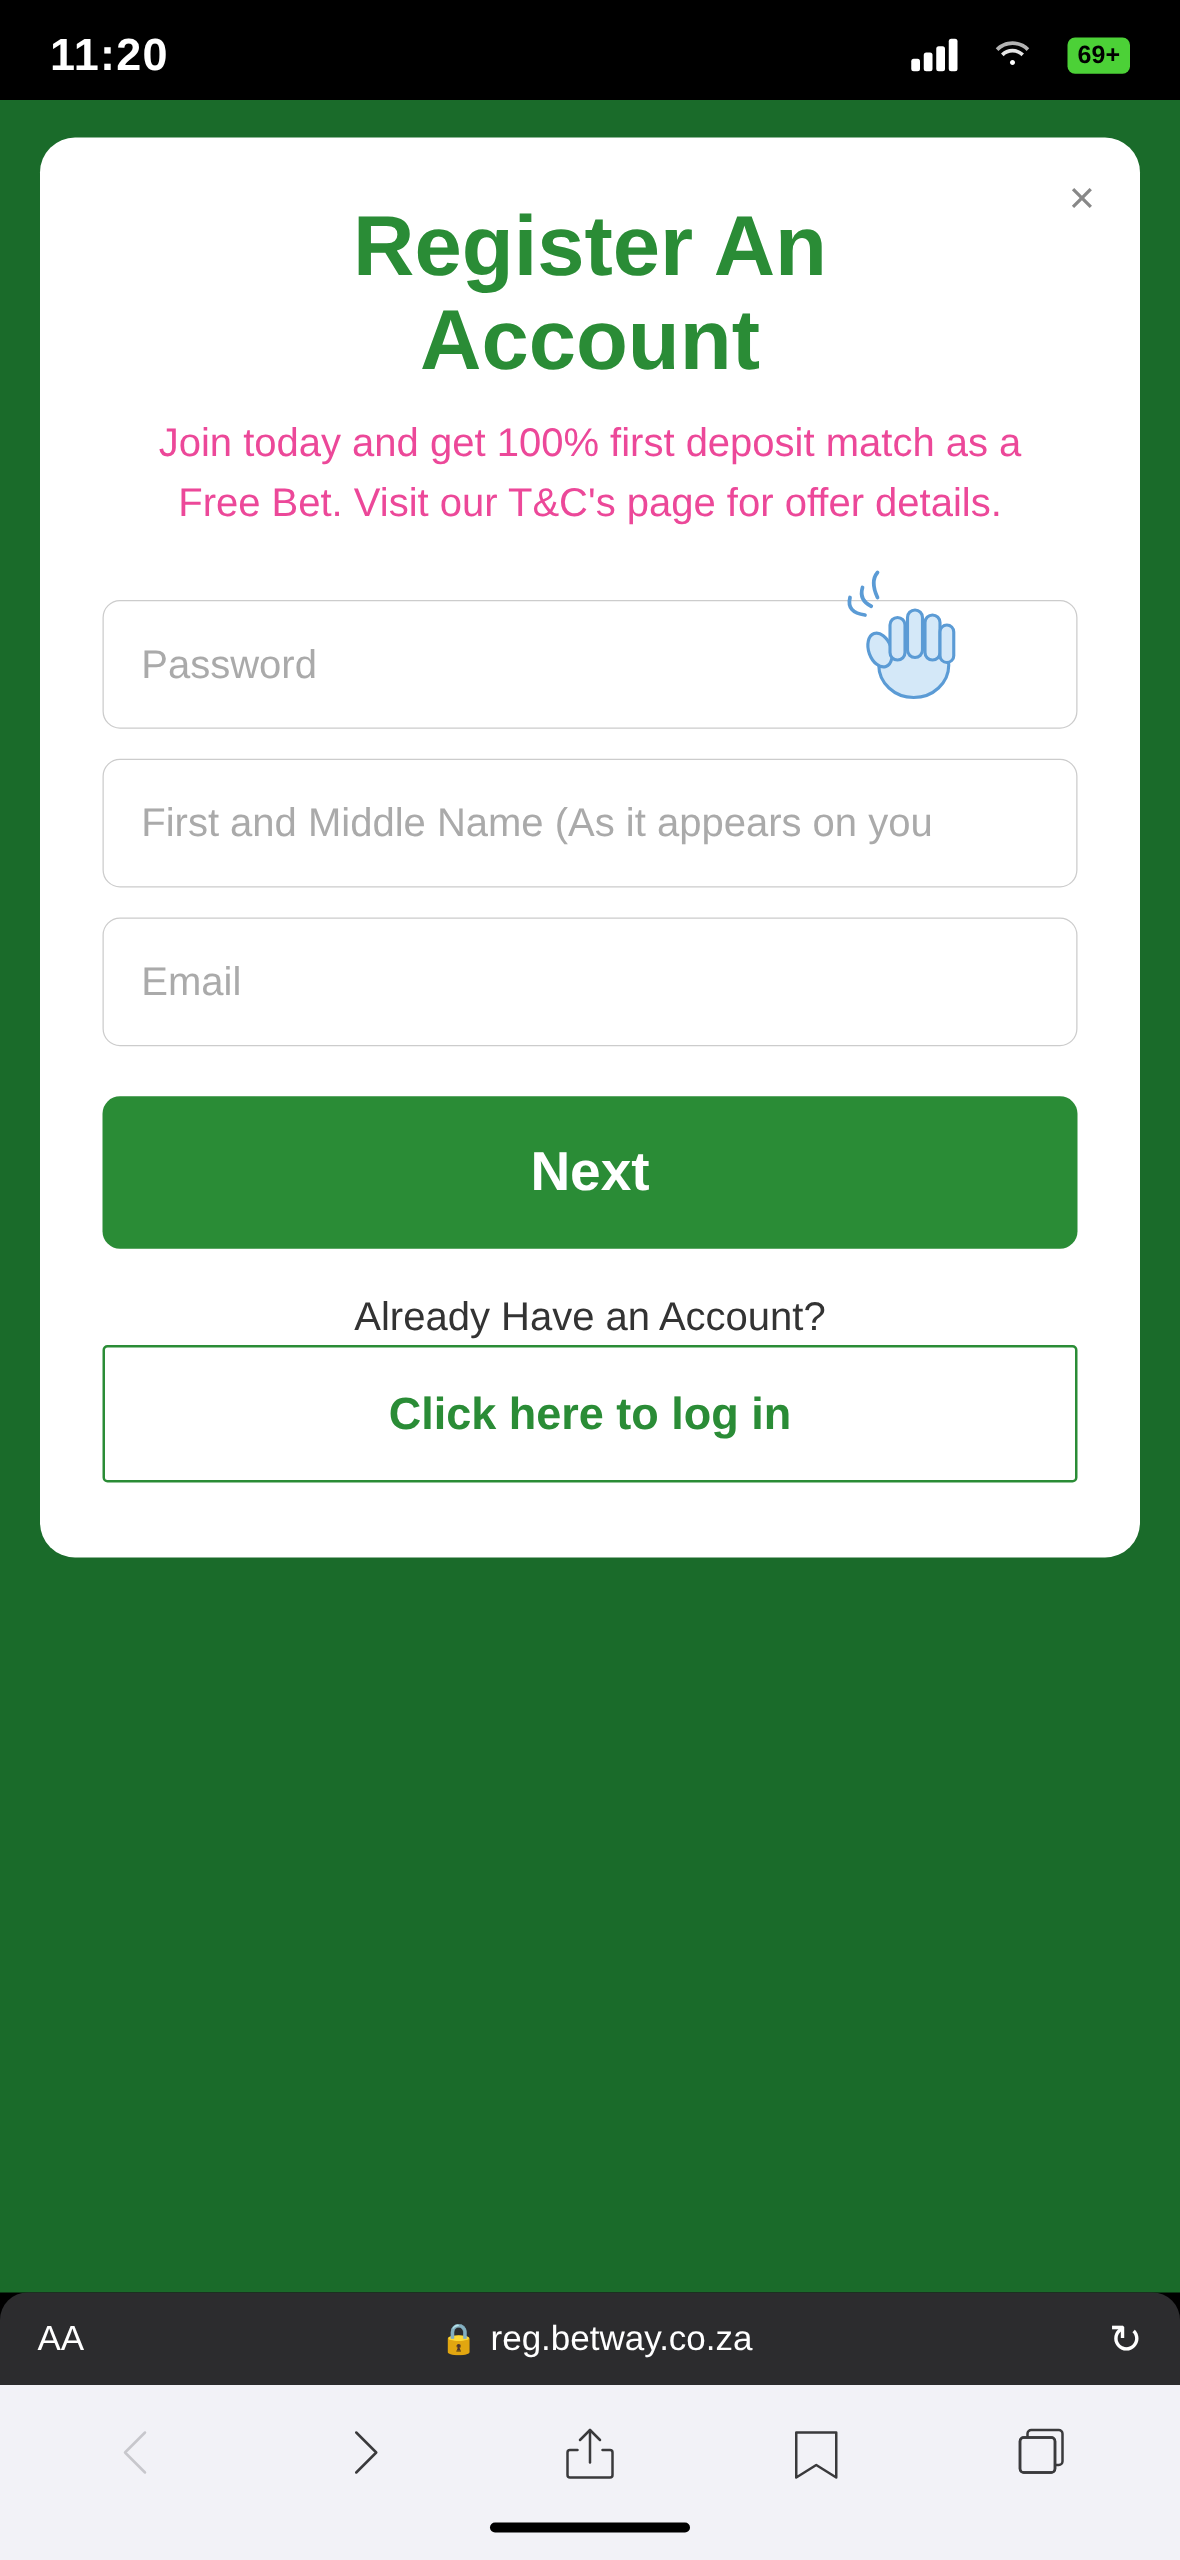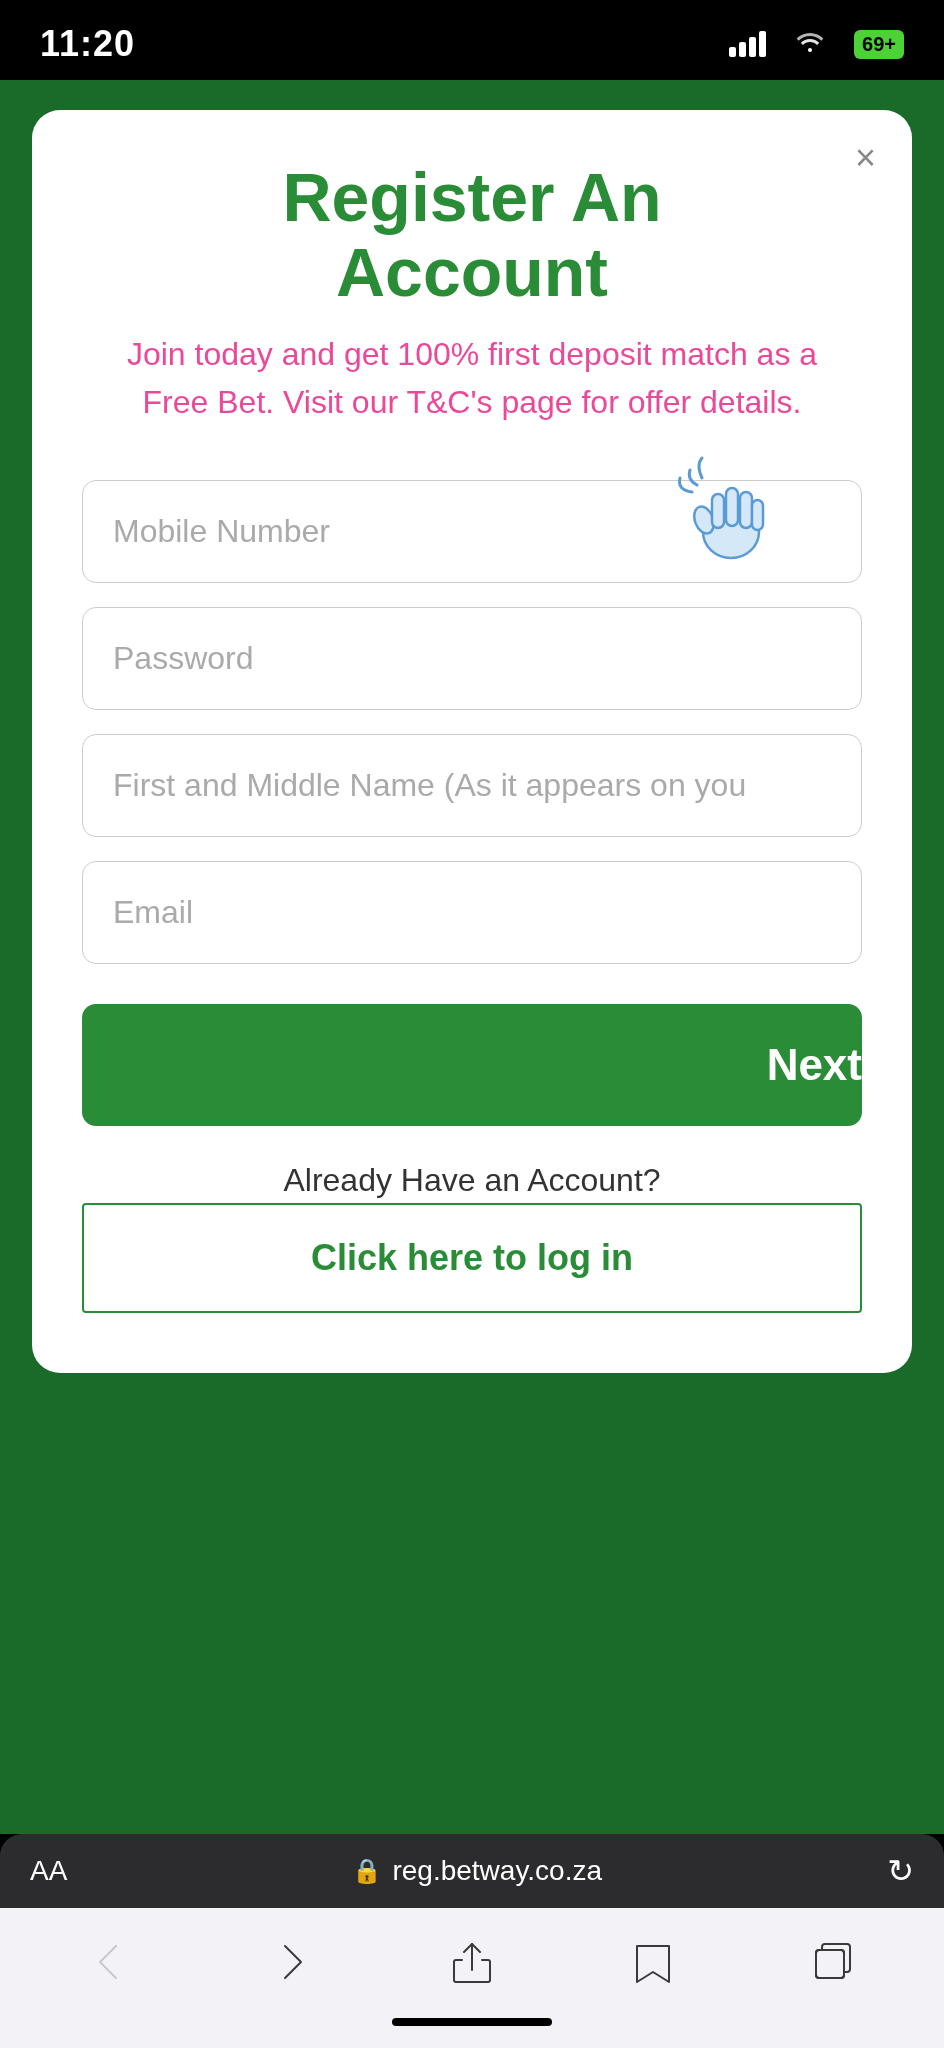--- a/index.html
+++ b/index.html
@@ -153,21 +153,20 @@
       width: 100%;
       background: #2a8c36;
       color: #fff;
       border: none;
       border-radius: 14px;
       font-size: 44px;
       font-weight: 700;
       padding: 36px 0;
       margin-top: 16px;
       cursor: pointer;
-      text-align: right;
     }
 
     .already-text {
       text-align: center;
       font-size: 32px;
       color: #333;
       margin-top: 36px;
       margin-bottom: 4px;
     }
 
@@ -326,23 +325,20 @@
           <rect x="32" y="8" width="12" height="38" rx="6" fill="#d4e8f8" stroke="#5b9bd5" stroke-width="2.5"></rect>
 
           <rect x="46" y="12" width="12" height="36" rx="6" fill="#d4e8f8" stroke="#5b9bd5" stroke-width="2.5"></rect>
 
           <rect x="58" y="20" width="11" height="30" rx="5.5" fill="#d4e8f8" stroke="#5b9bd5" stroke-width="2.5"></rect>
         </g>
       </svg>
     </div>
 
     
-    <div class="form-group">
-      <input class="form-input" type="tel" placeholder="Mobile Number" style="">
-    </div>
 
     <div class="form-group">
       <input class="form-input" type="password" placeholder="Password" style="">
     </div>
 
     <div class="form-group">
       <input class="form-input" type="text" placeholder="First and Middle Name (As it appears on you" style="">
     </div>
 
 

